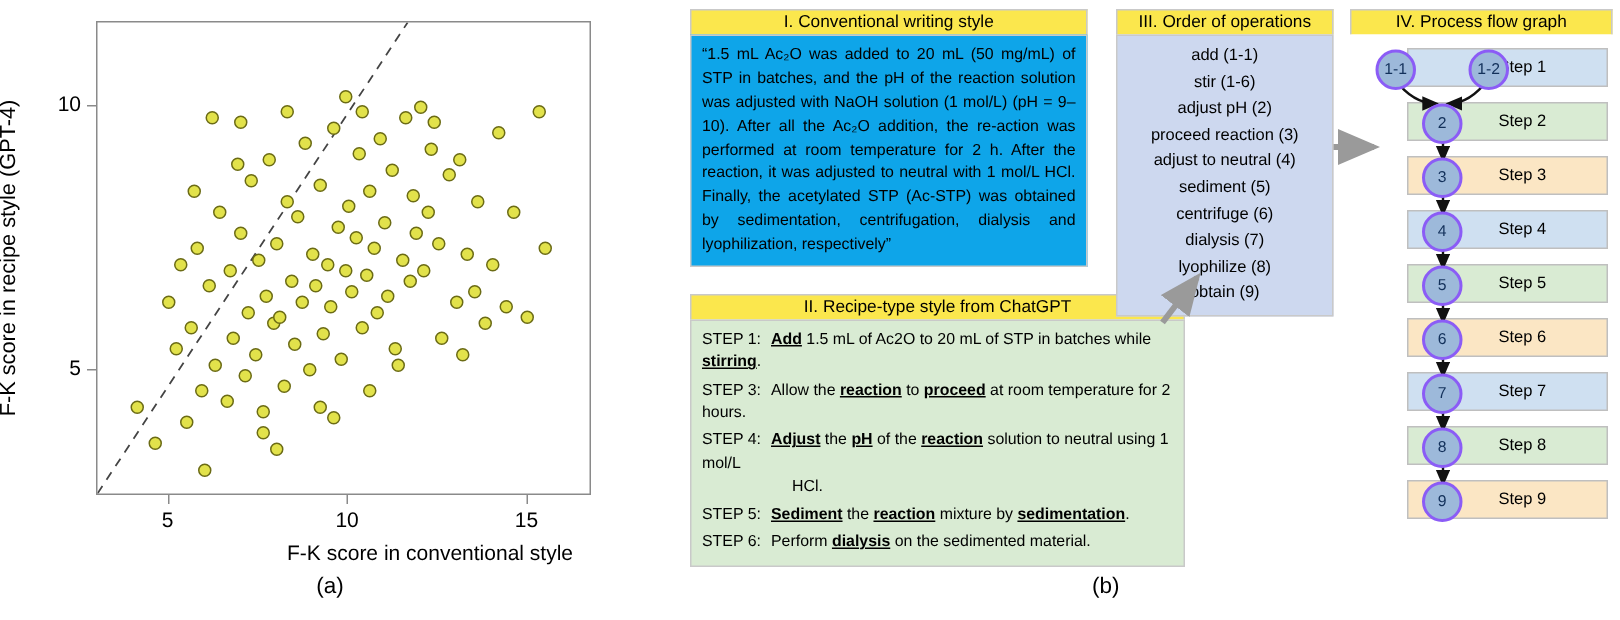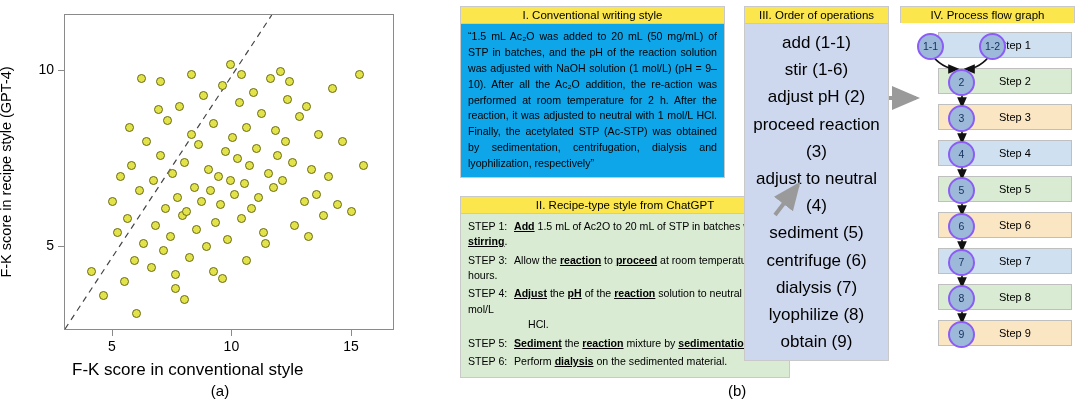--- a/index.html
+++ b/index.html
@@ -15,22 +15,22 @@
   .plot-area{
     position:absolute;left:64px;top:14px;width:330px;height:316px;
     border:1px solid #8a8a8a;background:#fff;box-sizing:border-box;
   }
   .y-axis-label{
     position:absolute;left:-2px;top:14px;width:316px;height:18px;
     transform-origin:0 0;transform:rotate(-90deg) translate(-316px,0);
     text-align:center;font-size:14.5px;color:#000;
   }
   .x-axis-label{
-    position:absolute;left:72px;top:360px;width:330px;text-align:left;
-    font-size:17px;
+    position:absolute;left:52px;top:360px;width:330px;text-align:right;
+    font-size:14px;
   }
   .ytick{position:absolute;font-size:14px;color:#000;text-align:right;width:40px;}
   .xtick{position:absolute;font-size:14px;color:#000;text-align:center;width:40px;}
   .tickmark{position:absolute;background:#8a8a8a;}
   .dot{
     position:absolute;width:9px;height:9px;border-radius:50%;
     background:#e2e24b;border:1px solid #6b6b15;box-sizing:border-box;
   }
   .diag{position:absolute;left:0;top:0;width:100%;height:100%;}
   .sub-label{position:absolute;font-size:15px;text-align:center;width:120px;}
@@ -52,21 +52,21 @@
 
   
   .sec2{position:absolute;left:12px;top:196px;width:330px;}
   .sec2 .box-body{background:#d9ebd3;line-height:1.45;}
   .step-line{margin:0 0 3px 0;}
   .step-line .ind{display:inline-block;}
   .u{text-decoration:underline;font-weight:bold;}
 
   
   .sec3{position:absolute;left:296px;top:6px;width:145px;}
-  .sec3 .box-body{background:#cdd8ef;text-align:center;line-height:1.6;font-size:17px;}
+  .sec3 .box-body{background:#cdd8ef;text-align:center;line-height:1.6;font-size:11px;}
 
   
   .sec4{position:absolute;left:452px;top:6px;width:175px;}
   .sec4 .box-body{background:#ffffff;border:none;padding:0;position:relative;height:360px;}
 
   .row{position:absolute;left:0;width:175px;height:33px;}
   .rowband{
     position:absolute;left:50px;top:3px;width:122px;height:26px;
     border:1px solid #bfbfbf;box-sizing:border-box;font-size:11px;
     display:flex;align-items:center;padding-left:60px;

